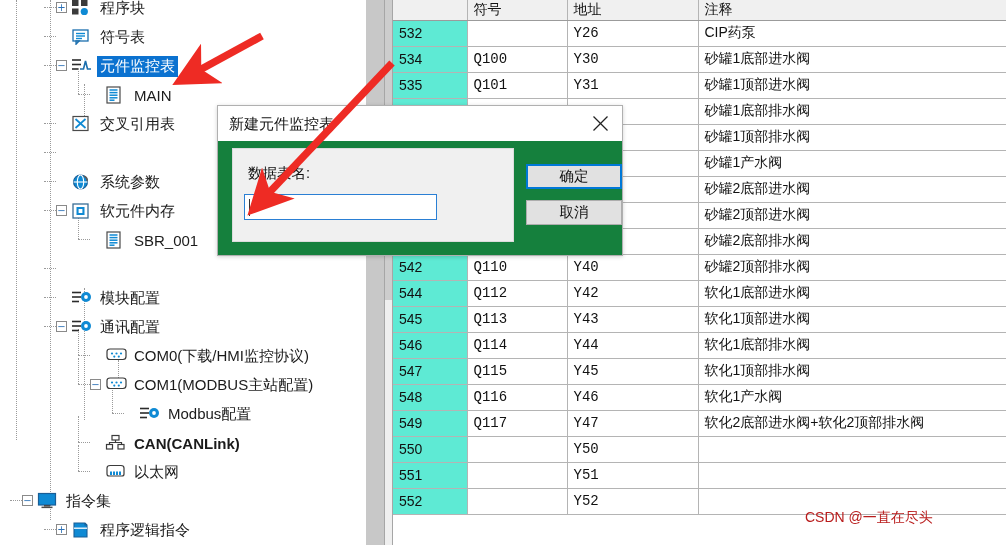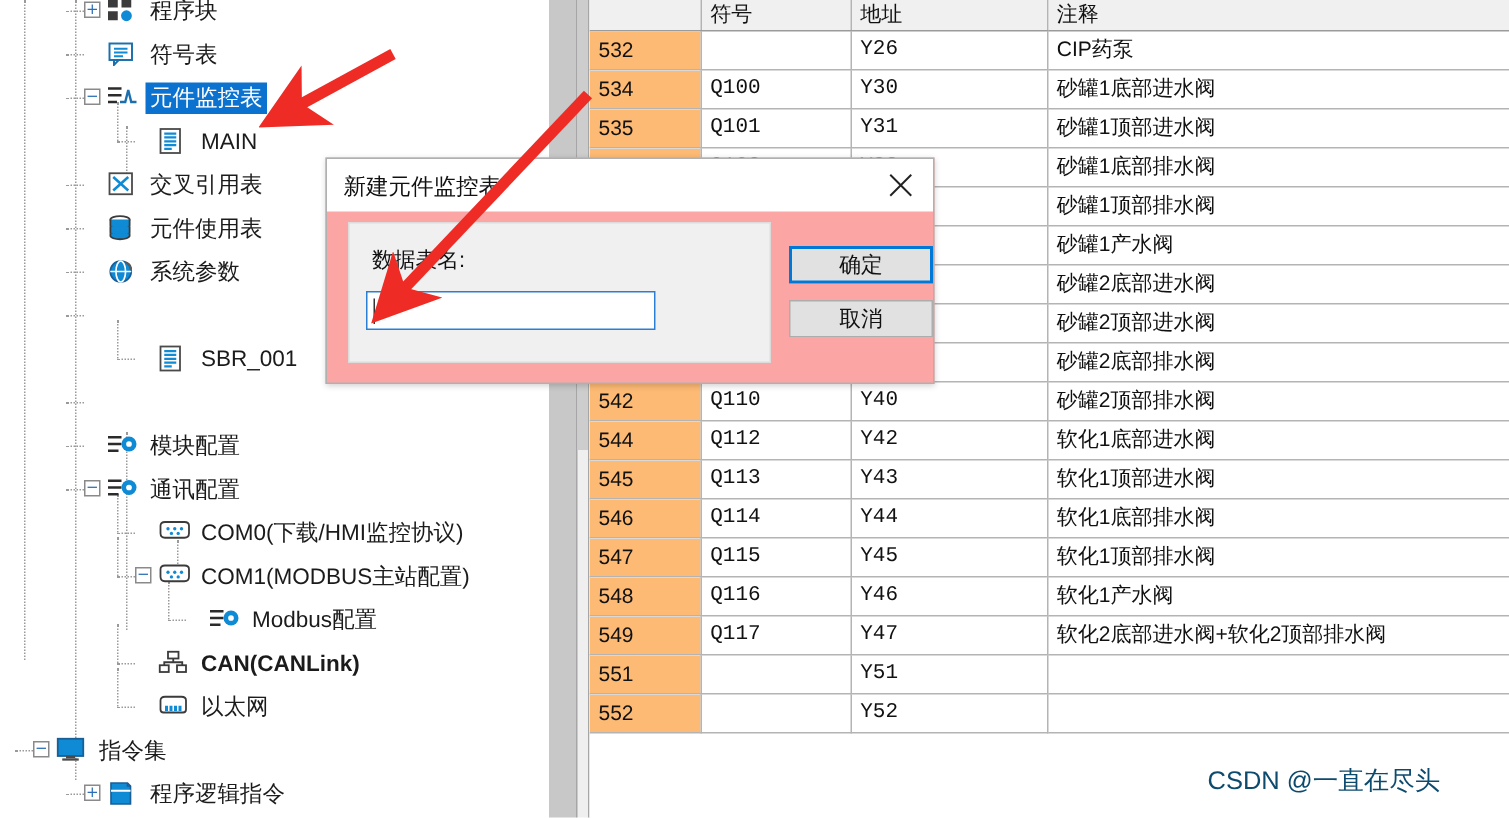--- a/index.html
+++ b/index.html
@@ -68,27 +68,27 @@
     box-sizing:border-box;
   }
   table.grid th{
     background:#f0f0f0;height:20px;font-size:14px;color:#111;
     border-bottom:1px solid #9b9b9b;
   }
   col.c-num{width:74px;}
   col.c-sym{width:100px;}
   col.c-addr{width:131px;}
   col.c-cmt{width:308px;}
-  td.num{background:#fdba74;text-align:left;padding-left:8px;font-size:14px;}
+  td.num{background:#5eead4;text-align:left;padding-left:8px;font-size:14px;}
   td.mono{font-family:"Liberation Mono","DejaVu Sans Mono",monospace;font-size:13.5px;}
 
   
   #dialog{
     position:absolute;left:217px;top:105px;width:404px;height:149px;
-    background:#fca5a5;border:1px solid #b0b0b0;
+    background:#15803d;border:1px solid #b0b0b0;
     box-shadow:0 1px 4px rgba(0,0,0,.18);
     font-family:"Liberation Sans","DejaVu Sans",sans-serif;
   }
   #dlg-title-bar{
     position:absolute;left:0;top:0;width:100%;height:35px;background:#ffffff;
   }
   #dlg-title{
     position:absolute;left:11px;top:9px;font-size:15px;color:#111;
   }
   #dlg-close{
@@ -117,22 +117,22 @@
     cursor:default;
   }
   #dlg-ok{left:308px;top:58px;border:2px solid #0078d7;background:#e1e1e1;}
   #dlg-cancel{left:308px;top:94px;}
 
   
   .arrow-layer{position:absolute;left:0;top:0;width:1006px;height:545px;pointer-events:none;}
 
   
   #watermark{
-    position:absolute;left:805px;top:509px;font-size:17px;
-    color:#0c4a6e;white-space:nowrap;
+    position:absolute;left:805px;top:509px;font-size:14px;
+    color:#b91c1c;white-space:nowrap;
     font-family:"Liberation Sans","DejaVu Sans",sans-serif;
   }
 </style>
 </head>
 <body>
 
 <div id="tree-panel">
   <div id="tree-rows" style="position: relative; height: 560px;">
       <div class="vline" style="left: 118px; top: 360px; height: 20px;"></div>
       <div class="vline" style="left: 84px; top: 288px; height: 132px;"></div>
@@ -190,32 +190,31 @@
         <line x1="4.5" y1="6.6" x2="12.5" y2="6.6" stroke="#0f8ad4" stroke-width="1.5"></line>
         <line x1="4.5" y1="9.2" x2="12.5" y2="9.2" stroke="#0f8ad4" stroke-width="1.5"></line>
         <line x1="4.5" y1="11.8" x2="12.5" y2="11.8" stroke="#0f8ad4" stroke-width="1.5"></line>
         <line x1="4.5" y1="14.2" x2="9.5" y2="14.2" stroke="#0f8ad4" stroke-width="1.5"></line>
           </svg></span><span class="lbl">MAIN</span></div>
       <div class="tree-row" style="position: absolute; left: 0px; top: 108px; width: 366px;"><span class="spacer" style="width: 56px;"></span><span class="exp blank"></span><span class="ico"><svg width="19" height="17" viewBox="0 0 19 17">
         <rect x="2" y="1.5" width="15" height="14" fill="#fff" stroke="#4a4a4a" stroke-width="1.2"></rect>
         <path d="M4.5 4 L14.5 13" stroke="#0f8ad4" stroke-width="1.7"></path>
         <path d="M14.5 4 L4.5 13" stroke="#0f8ad4" stroke-width="1.7"></path>
           </svg></span><span class="lbl">交叉引用表</span></div>
-      <div class="tree-row" style="position: absolute; left: 0px; top: 137px; width: 366px;"><span class="spacer" style="width: 56px;"></span><span class="exp blank"></span><span class="ico"><svg width="18" height="18" viewBox="0 0 18 18">
-        <ellipse cx="9" cy="3.4" rx="6.4" ry="2.3" fill="#fff" stroke="#3b3b3b" stroke-width="1.2"></ellipse>
-        <path d="M2.6 3.4 v4 a6.4 2.3 0 0 0 12.8 0 v-4" fill="#0f8ad4" stroke="#3b3b3b" stroke-width="1.2"></path>
-        <path d="M2.6 8 v4 a6.4 2.3 0 0 0 12.8 0 v-4" fill="#0f8ad4" stroke="#3b3b3b" stroke-width="1.2"></path>
-        <path d="M2.6 12.6 v1.6 a6.4 2.3 0 0 0 12.8 0 v-1.6" fill="#0f8ad4" stroke="#3b3b3b" stroke-width="1.2"></path>
-          </svg></span><span class="lbl">元件使用表</span></div>
       <div class="tree-row" style="position: absolute; left: 0px; top: 166px; width: 366px;"><span class="spacer" style="width: 56px;"></span><span class="exp blank"></span><span class="ico"><svg width="19" height="18" viewBox="0 0 19 18">
         <circle cx="9.5" cy="9" r="7" fill="#0f8ad4" stroke="#1a5e96" stroke-width="1.1"></circle>
         <ellipse cx="9.5" cy="9" rx="3.2" ry="7" fill="none" stroke="#fff" stroke-width="1.1"></ellipse>
         <line x1="2.5" y1="9" x2="16.5" y2="9" stroke="#fff" stroke-width="1.1"></line>
         <path d="M13 3 q4 2 3 5" fill="none" stroke="#5a5a5a" stroke-width="1.6"></path>
           </svg></span><span class="lbl">系统参数</span></div>
+      <div class="tree-row" style="position: absolute; left: 0px; top: 195px; width: 366px;"><span class="spacer" style="width: 56px;"></span><span class="exp">−</span><span class="ico"><svg width="19" height="18" viewBox="0 0 19 18">
+        <rect x="2" y="2" width="15" height="14" fill="#fff" stroke="#3b6e96" stroke-width="1.3"></rect>
+        <rect x="5.5" y="5" width="8" height="8" fill="#0f8ad4"></rect>
+        <rect x="7.6" y="7" width="3.8" height="4" fill="#fff"></rect>
+          </svg></span><span class="lbl">软元件内存</span></div>
       <div class="tree-row" style="position: absolute; left: 0px; top: 224px; width: 366px;"><span class="spacer" style="width: 90px;"></span><span class="exp blank"></span><span class="ico"><svg width="17" height="18" viewBox="0 0 17 18">
         <rect x="2" y="1" width="13" height="16" fill="#fff" stroke="#4a4a4a" stroke-width="1.2"></rect>
         <line x1="4.5" y1="4" x2="12.5" y2="4" stroke="#0f8ad4" stroke-width="1.5"></line>
         <line x1="4.5" y1="6.6" x2="12.5" y2="6.6" stroke="#0f8ad4" stroke-width="1.5"></line>
         <line x1="4.5" y1="9.2" x2="12.5" y2="9.2" stroke="#0f8ad4" stroke-width="1.5"></line>
         <line x1="4.5" y1="11.8" x2="12.5" y2="11.8" stroke="#0f8ad4" stroke-width="1.5"></line>
         <line x1="4.5" y1="14.2" x2="9.5" y2="14.2" stroke="#0f8ad4" stroke-width="1.5"></line>
           </svg></span><span class="lbl">SBR_001</span></div>
       <div class="tree-row" style="position: absolute; left: 0px; top: 282px; width: 366px;"><span class="spacer" style="width: 56px;"></span><span class="exp blank"></span><span class="ico"><svg width="21" height="17" viewBox="0 0 21 17">
         <line x1="1" y1="3.5" x2="10" y2="3.5" stroke="#2b2b2b" stroke-width="1.6"></line>
@@ -393,20 +392,26 @@
           <td class="mono">Y46</td>
           <td>软化1产水阀</td>
         </tr>
         <tr>
           <td class="num">549</td>
           <td class="mono">Q117</td>
           <td class="mono">Y47</td>
           <td>软化2底部进水阀+软化2顶部排水阀</td>
         </tr>
         <tr>
+          <td class="num">550</td>
+          <td class="mono"></td>
+          <td class="mono">Y50</td>
+          <td></td>
+        </tr>
+        <tr>
           <td class="num">551</td>
           <td class="mono"></td>
           <td class="mono">Y51</td>
           <td></td>
         </tr>
         <tr>
           <td class="num">552</td>
           <td class="mono"></td>
           <td class="mono">Y52</td>
           <td></td>

